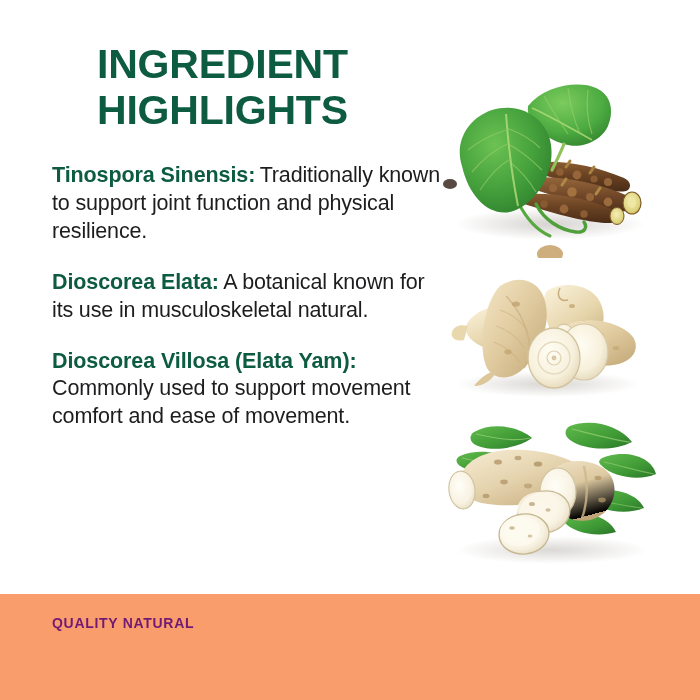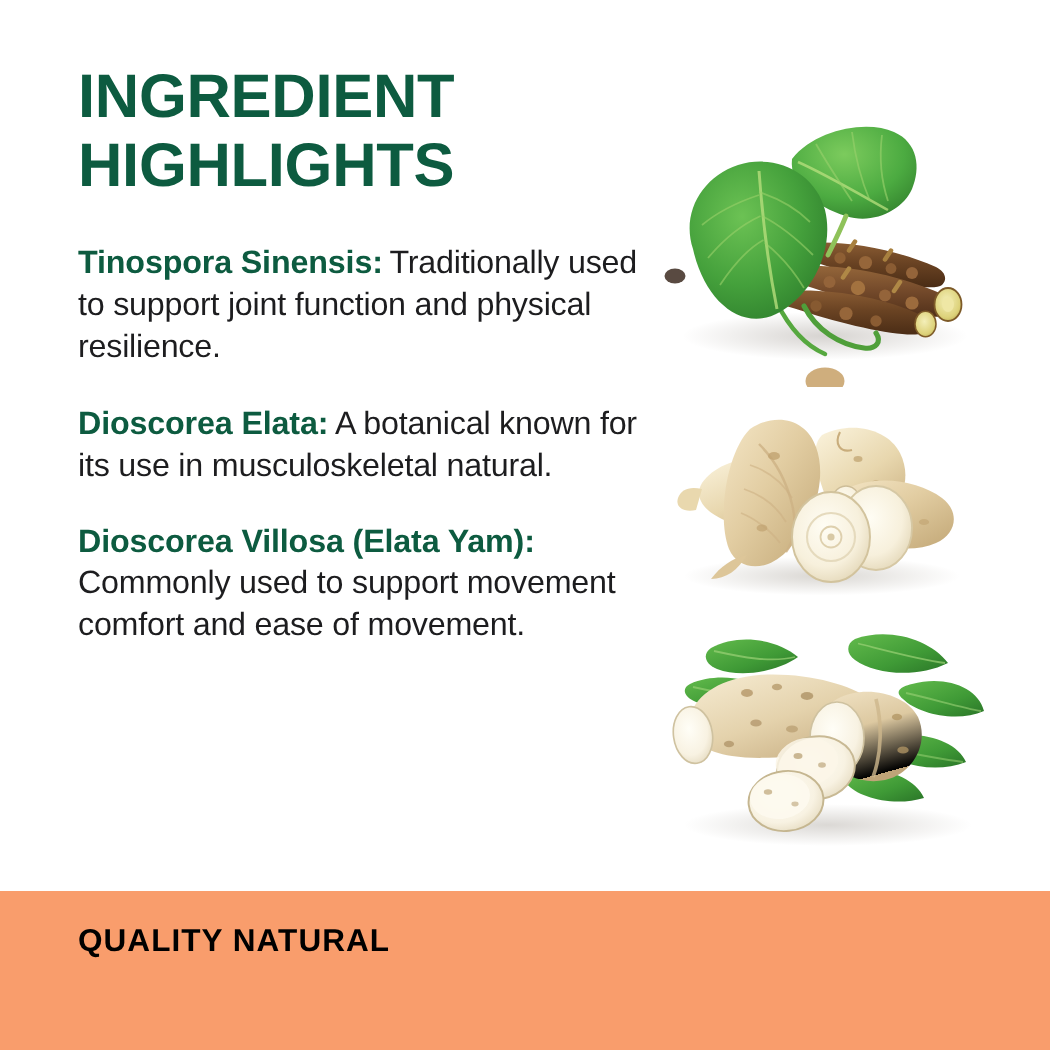--- a/index.html
+++ b/index.html
@@ -28,20 +28,21 @@
   }
 
   #page-title {
     color: #0d5B40;
     font-size: 41px;
     font-weight: bold;
     line-height: 1.12;
     letter-spacing: -0.2px;
     text-transform: uppercase;
     margin-bottom: 28px;
+    margin-left: 45px;
   }
   #page-title .tl { display: block; }
 
   .ing-block { margin-bottom: 23px; }
   .ing-block:last-child { margin-bottom: 0; }
 
   .ing-name {
     color: #0d5B40;
     font-size: 21.5px;
     font-weight: bold;
@@ -73,22 +74,22 @@
     left: 0;
     top: 594px;
     width: 700px;
     height: 106px;
     background: #F99D6C;
   }
   #banner-text {
     position: absolute;
     left: 52px;
     top: 21px;
-    color: #000000;
-    font-size: 21px;
+    color: #701a75;
+    font-size: 14px;
     font-weight: bold;
     line-height: 1.28;
     letter-spacing: 0.7px;
     text-transform: uppercase;
   }
   #banner-text .bl { display: block; }
 </style>
 </head>
 <body>
 
@@ -96,21 +97,21 @@
 
   <div id="text-col">
 
     <h1 id="page-title">
       <span class="tl">INGREDIENT</span>
       <span class="tl">HIGHLIGHTS</span>
     </h1>
 
     <div class="ing-block">
       <span class="ing-name">Tinospora Sinensis:</span>
-      <span class="ing-desc">Traditionally used to support joint function and physical resilience.</span>
+      <span class="ing-desc">Traditionally known to support joint function and physical resilience.</span>
     </div>
 
     <div class="ing-block">
       <span class="ing-name">Dioscorea Elata:</span>
       <span class="ing-desc">A botanical known for its use in musculoskeletal natural.</span>
     </div>
 
     <div class="ing-block">
       <span class="ing-name">Dioscorea Villosa (Elata Yam):</span>
       <span class="ing-desc">Commonly used to support movement comfort and ease of movement.</span>

